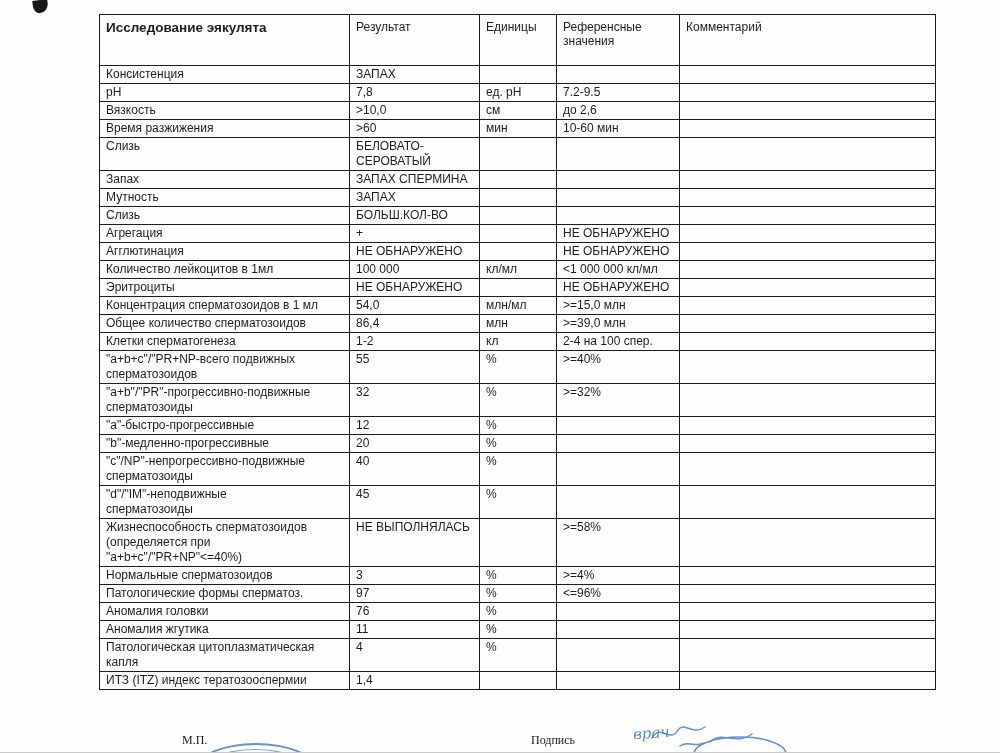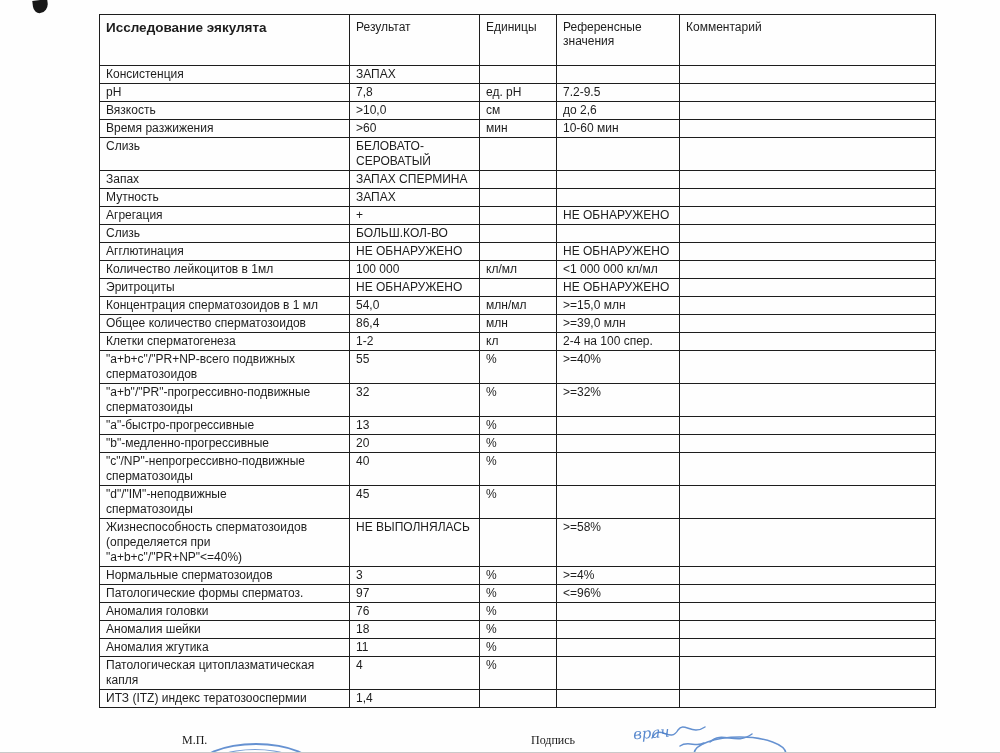--- a/index.html
+++ b/index.html
@@ -143,31 +143,31 @@
           <td class="cell-comment"></td>
         </tr>
         <tr>
           <td class="cell-param">Мутность</td>
           <td class="cell-result">ЗАПАХ</td>
           <td class="cell-units"></td>
           <td class="cell-ref"></td>
           <td class="cell-comment"></td>
         </tr>
         <tr>
+          <td class="cell-param">Слизь</td>
+          <td class="cell-result">БОЛЬШ.КОЛ-ВО</td>
+          <td class="cell-units"></td>
+          <td class="cell-ref"></td>
+          <td class="cell-comment"></td>
+        </tr>
+        <tr>
           <td class="cell-param">Агрегация</td>
           <td class="cell-result">+</td>
           <td class="cell-units"></td>
           <td class="cell-ref">НЕ ОБНАРУЖЕНО</td>
-          <td class="cell-comment"></td>
-        </tr>
-        <tr>
-          <td class="cell-param">Слизь</td>
-          <td class="cell-result">БОЛЬШ.КОЛ-ВО</td>
-          <td class="cell-units"></td>
-          <td class="cell-ref"></td>
           <td class="cell-comment"></td>
         </tr>
         <tr>
           <td class="cell-param">Агглютинация</td>
           <td class="cell-result">НЕ ОБНАРУЖЕНО</td>
           <td class="cell-units"></td>
           <td class="cell-ref">НЕ ОБНАРУЖЕНО</td>
           <td class="cell-comment"></td>
         </tr>
         <tr>
@@ -216,21 +216,21 @@
         <tr>
           <td class="cell-param">"a+b"/"PR"-прогрессивно-подвижные
 сперматозоиды</td>
           <td class="cell-result">32</td>
           <td class="cell-units">%</td>
           <td class="cell-ref">&gt;=32%</td>
           <td class="cell-comment"></td>
         </tr>
         <tr>
           <td class="cell-param">"a"-быстро-прогрессивные</td>
-          <td class="cell-result">13</td>
+          <td class="cell-result">12</td>
           <td class="cell-units">%</td>
           <td class="cell-ref"></td>
           <td class="cell-comment"></td>
         </tr>
         <tr>
           <td class="cell-param">"b"-медленно-прогрессивные</td>
           <td class="cell-result">20</td>
           <td class="cell-units">%</td>
           <td class="cell-ref"></td>
           <td class="cell-comment"></td>
@@ -270,27 +270,20 @@
         <tr>
           <td class="cell-param">Патологические формы сперматоз.</td>
           <td class="cell-result">97</td>
           <td class="cell-units">%</td>
           <td class="cell-ref">&lt;=96%</td>
           <td class="cell-comment"></td>
         </tr>
         <tr>
           <td class="cell-param">Аномалия головки</td>
           <td class="cell-result">76</td>
-          <td class="cell-units">%</td>
-          <td class="cell-ref"></td>
-          <td class="cell-comment"></td>
-        </tr>
-        <tr>
-          <td class="cell-param">Аномалия шейки</td>
-          <td class="cell-result">18</td>
           <td class="cell-units">%</td>
           <td class="cell-ref"></td>
           <td class="cell-comment"></td>
         </tr>
         <tr>
           <td class="cell-param">Аномалия жгутика</td>
           <td class="cell-result">11</td>
           <td class="cell-units">%</td>
           <td class="cell-ref"></td>
           <td class="cell-comment"></td>

